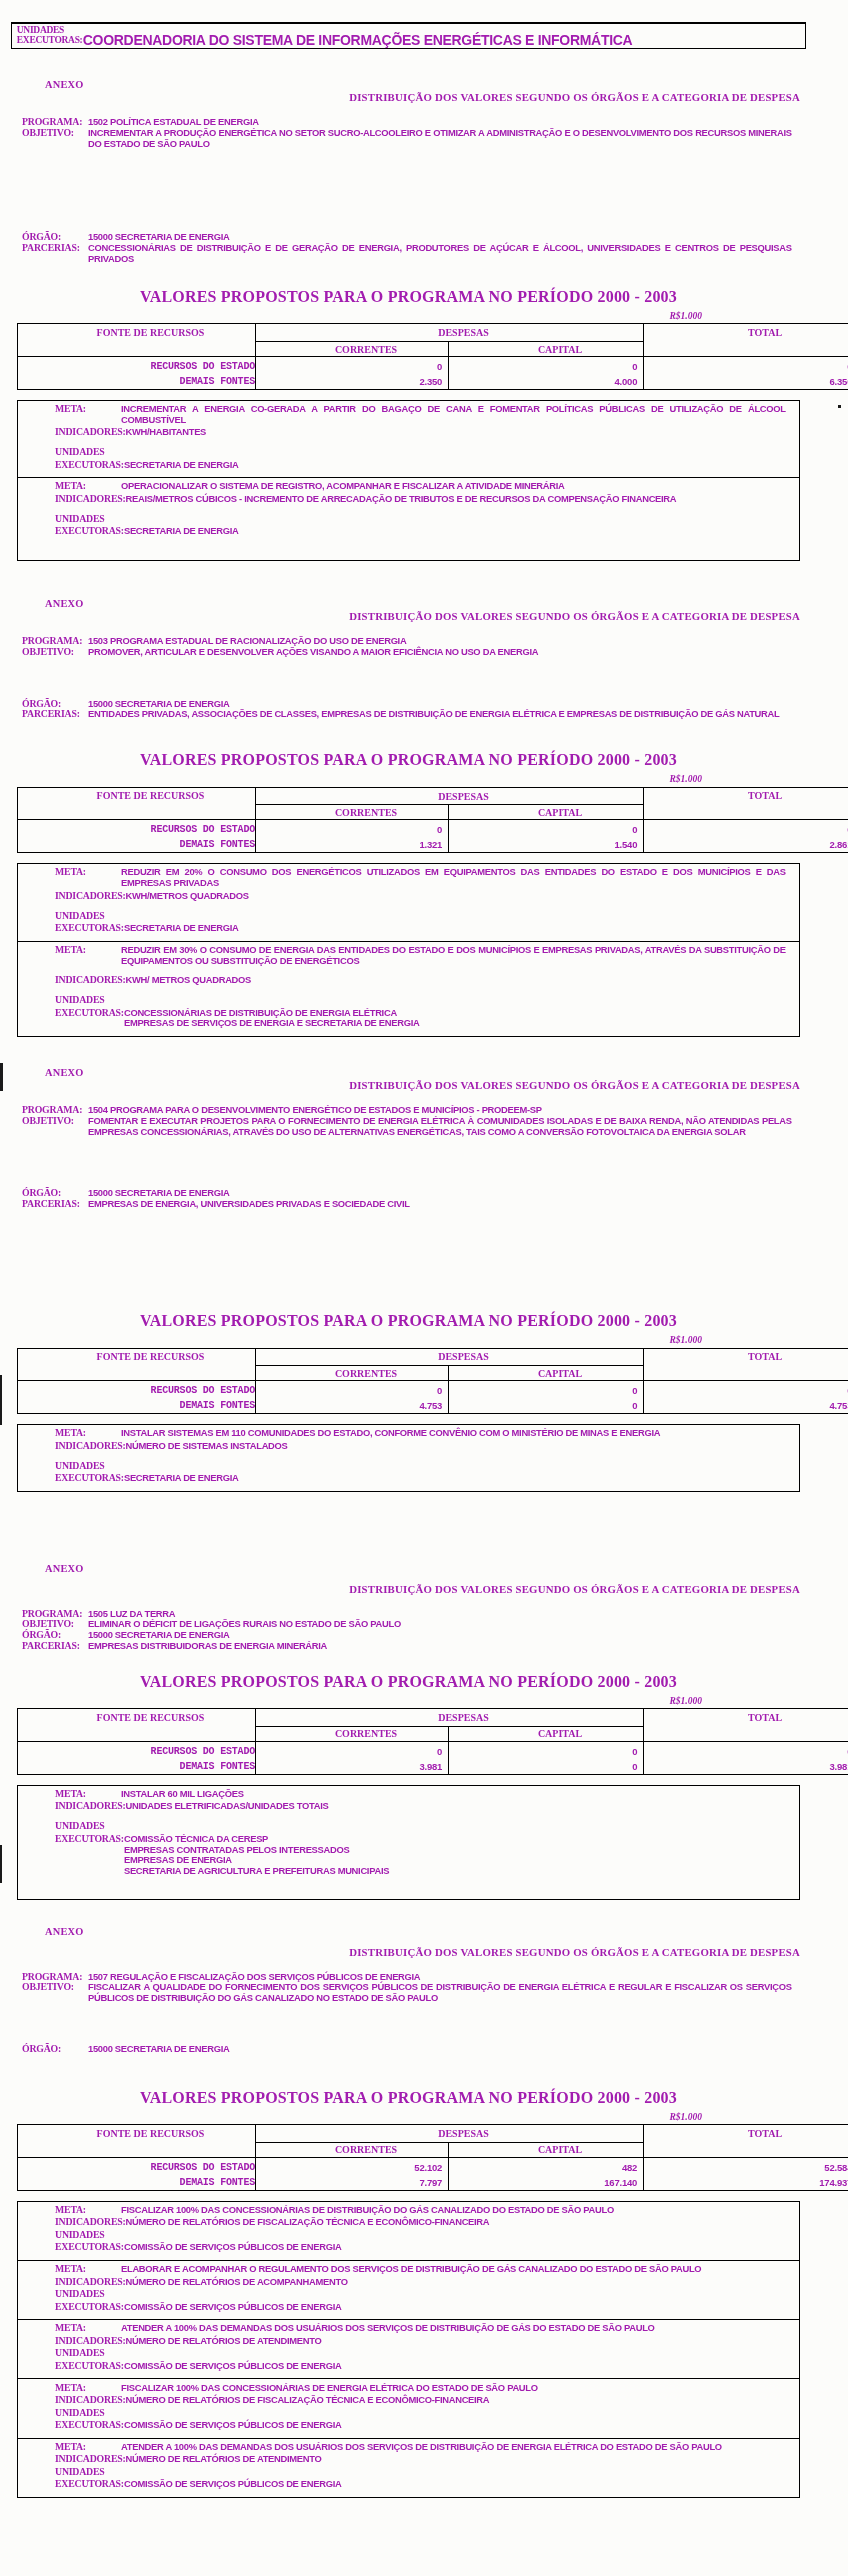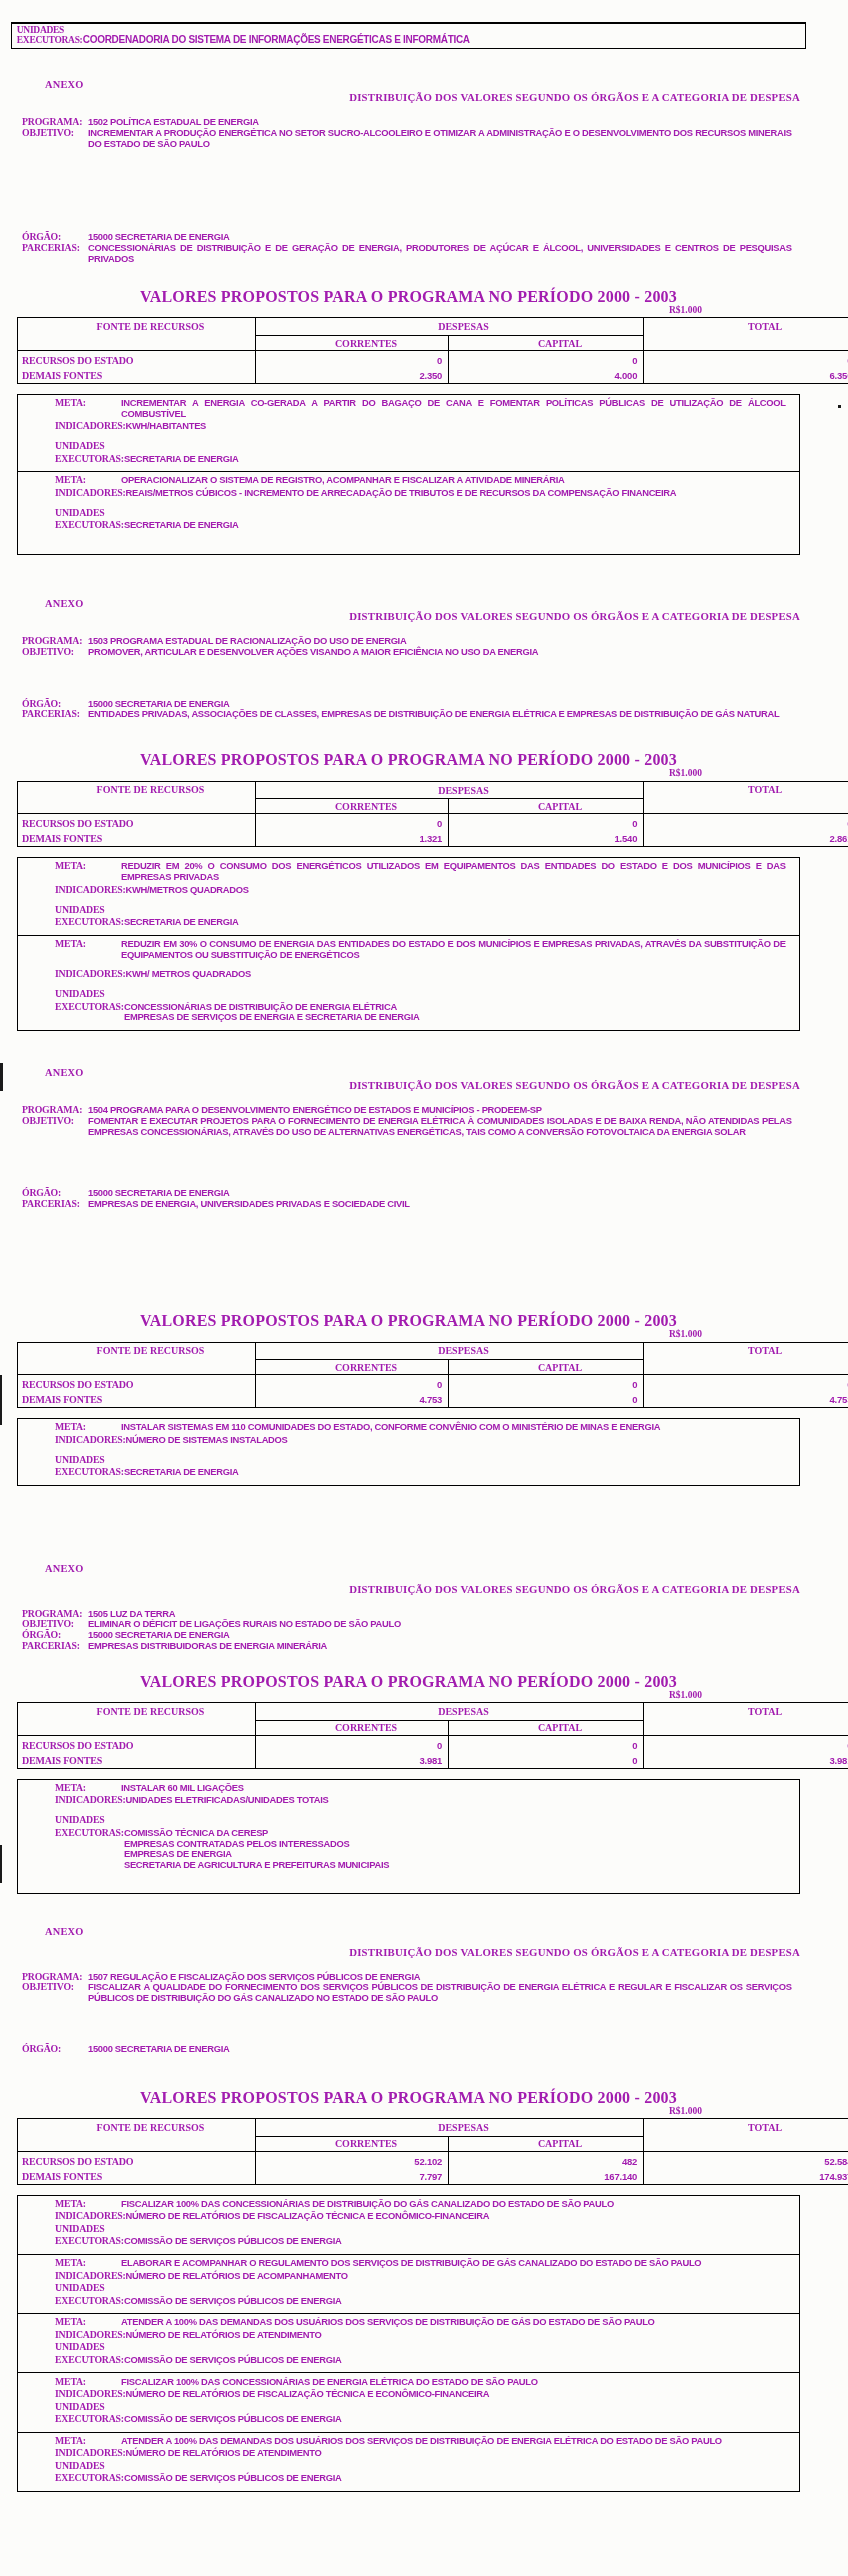--- a/index.html
+++ b/index.html
@@ -12,49 +12,49 @@
   .sans  { font-family:"Liberation Sans", sans-serif; font-weight:bold; letter-spacing:-0.3px; }
 
   
   .hdr-box {
     position:absolute; left:10.8px; top:21.5px; width:783px;
     border:1.7px solid #000; border-top:2.5px solid #000;
     padding:1.7px 5px 2.5px 5px;
   }
   .hdr-row { display:flex; line-height:10px; }
   .hdr-k { flex:0 0 66px; font-size:9.5px; }
-  .hdr-v { flex:1; font-size:10px; line-height:10px; }
+  .hdr-v { flex:1; font-size:14px; line-height:10px; }
 
   
   .sect { position:absolute; left:17px; width:783px; }
   .h-anexo { margin-left:28px; font-size:10.4px; line-height:12.4px; letter-spacing:0.2px; }
   .h-dist  { margin-left:11.6px; font-size:10.8px; line-height:12.4px; letter-spacing:0.2px;text-align:right; }
 
   .kv { display:flex; margin-left:5px; }
   .kv .k { flex:0 0 66px; font-size:9.8px; line-height:10.8px; letter-spacing:-0.2px; }
   .kv .v { flex:1; font-size:9.4px; line-height:10.8px; padding-right:8.3px; }
   .v.j { text-align:justify; }
   .v.pre { white-space:pre-line; }
 
   .h-valores { text-align:center; font-size:16px; line-height:13.2px; letter-spacing:0.2px; margin-top:0; }
-  .unit { text-align:right; padding-right:98px; font-size:9.5px; line-height:10.8px; margin-top:2px; }
+  .unit { text-align:right; padding-right:98px; font-size:9.5px; line-height:10.8px; margin-top:8px;font-style:italic; }
 
   
   table.vtable { border-collapse:collapse; table-layout:fixed; width:783px; margin-top:1.7px; }
   table.vtable { border:1.7px solid #000; }
   .vtable th, .vtable td { padding:0; margin:0; }
   .vtable thead th { border:1.7px solid #000; font-size:10px;padding-left:28px; }
   .vtable th.fonte { width:209px; vertical-align:top; padding-top:2.5px; height:16.6px; }
   .vtable th.desp  { height:16.6px; }
   .vtable th.total { width:186px; vertical-align:top; padding-top:2.5px; }
   .vtable th.sub   { height:14px; border-bottom:1.7px solid #000; }
   .vtable col.c2 { width:193px; } .vtable col.c3 { width:195px; }
   .vtable tbody td { border-left:1.7px solid #000; border-right:1.7px solid #000; font-size:9.5px; height:15px; }
   .vtable tbody tr.r1 td { padding-top:1.7px; }
-  .vtable td.lbl { font-family:Liberation Serif, serif; font-weight:bold; font-size:10px; padding-left:4.1px; letter-spacing:-0.2px; }
+  .vtable td.lbl { font-family:Liberation Mono, monospace; font-weight:bold; font-size:10px; padding-left:4.1px; letter-spacing:-0.2px;text-align:right; }
   .vtable td.num { text-align:right; padding-right:5.8px; font-weight:bold; letter-spacing:-0.2px; }
 
   
   .meta-box { border:1.7px solid #000; margin-top:10px; }
   .meta-group { padding:3.3px 5px 5px 0; }
   .meta-group + .meta-group { border-top:1.7px solid #000; }
   .meta-group .kv { margin-bottom:1.7px;padding-left:32px; }
   .meta-group .kv.gap { margin-top:9px; }
 
   

